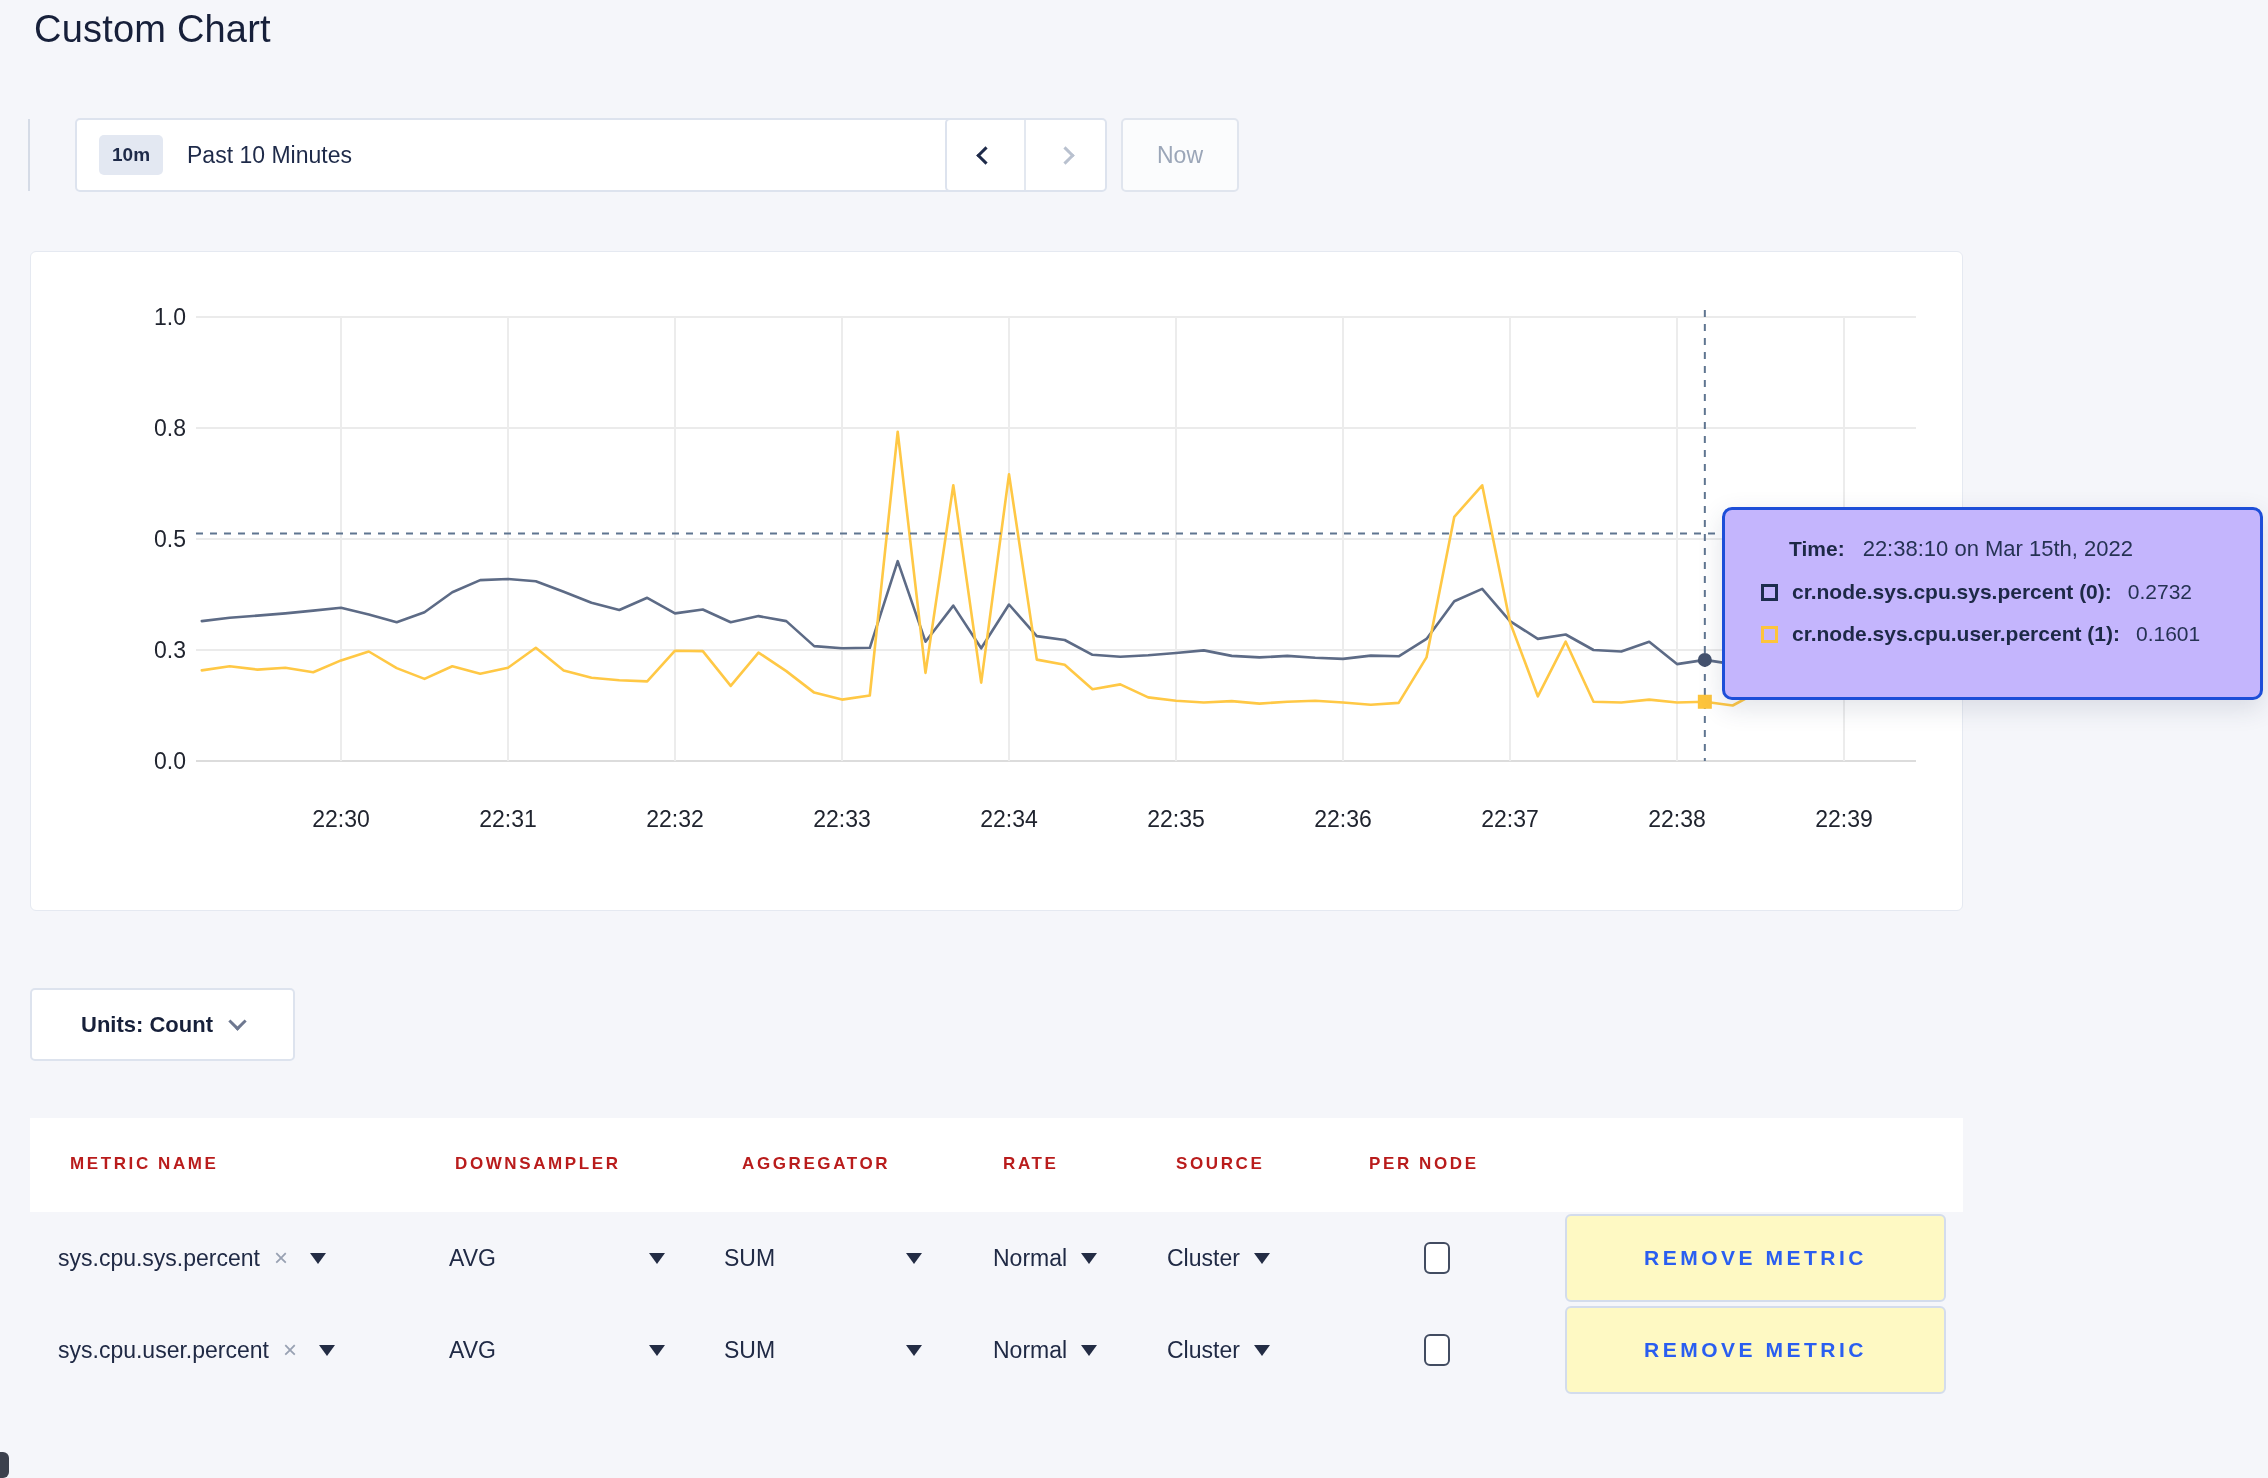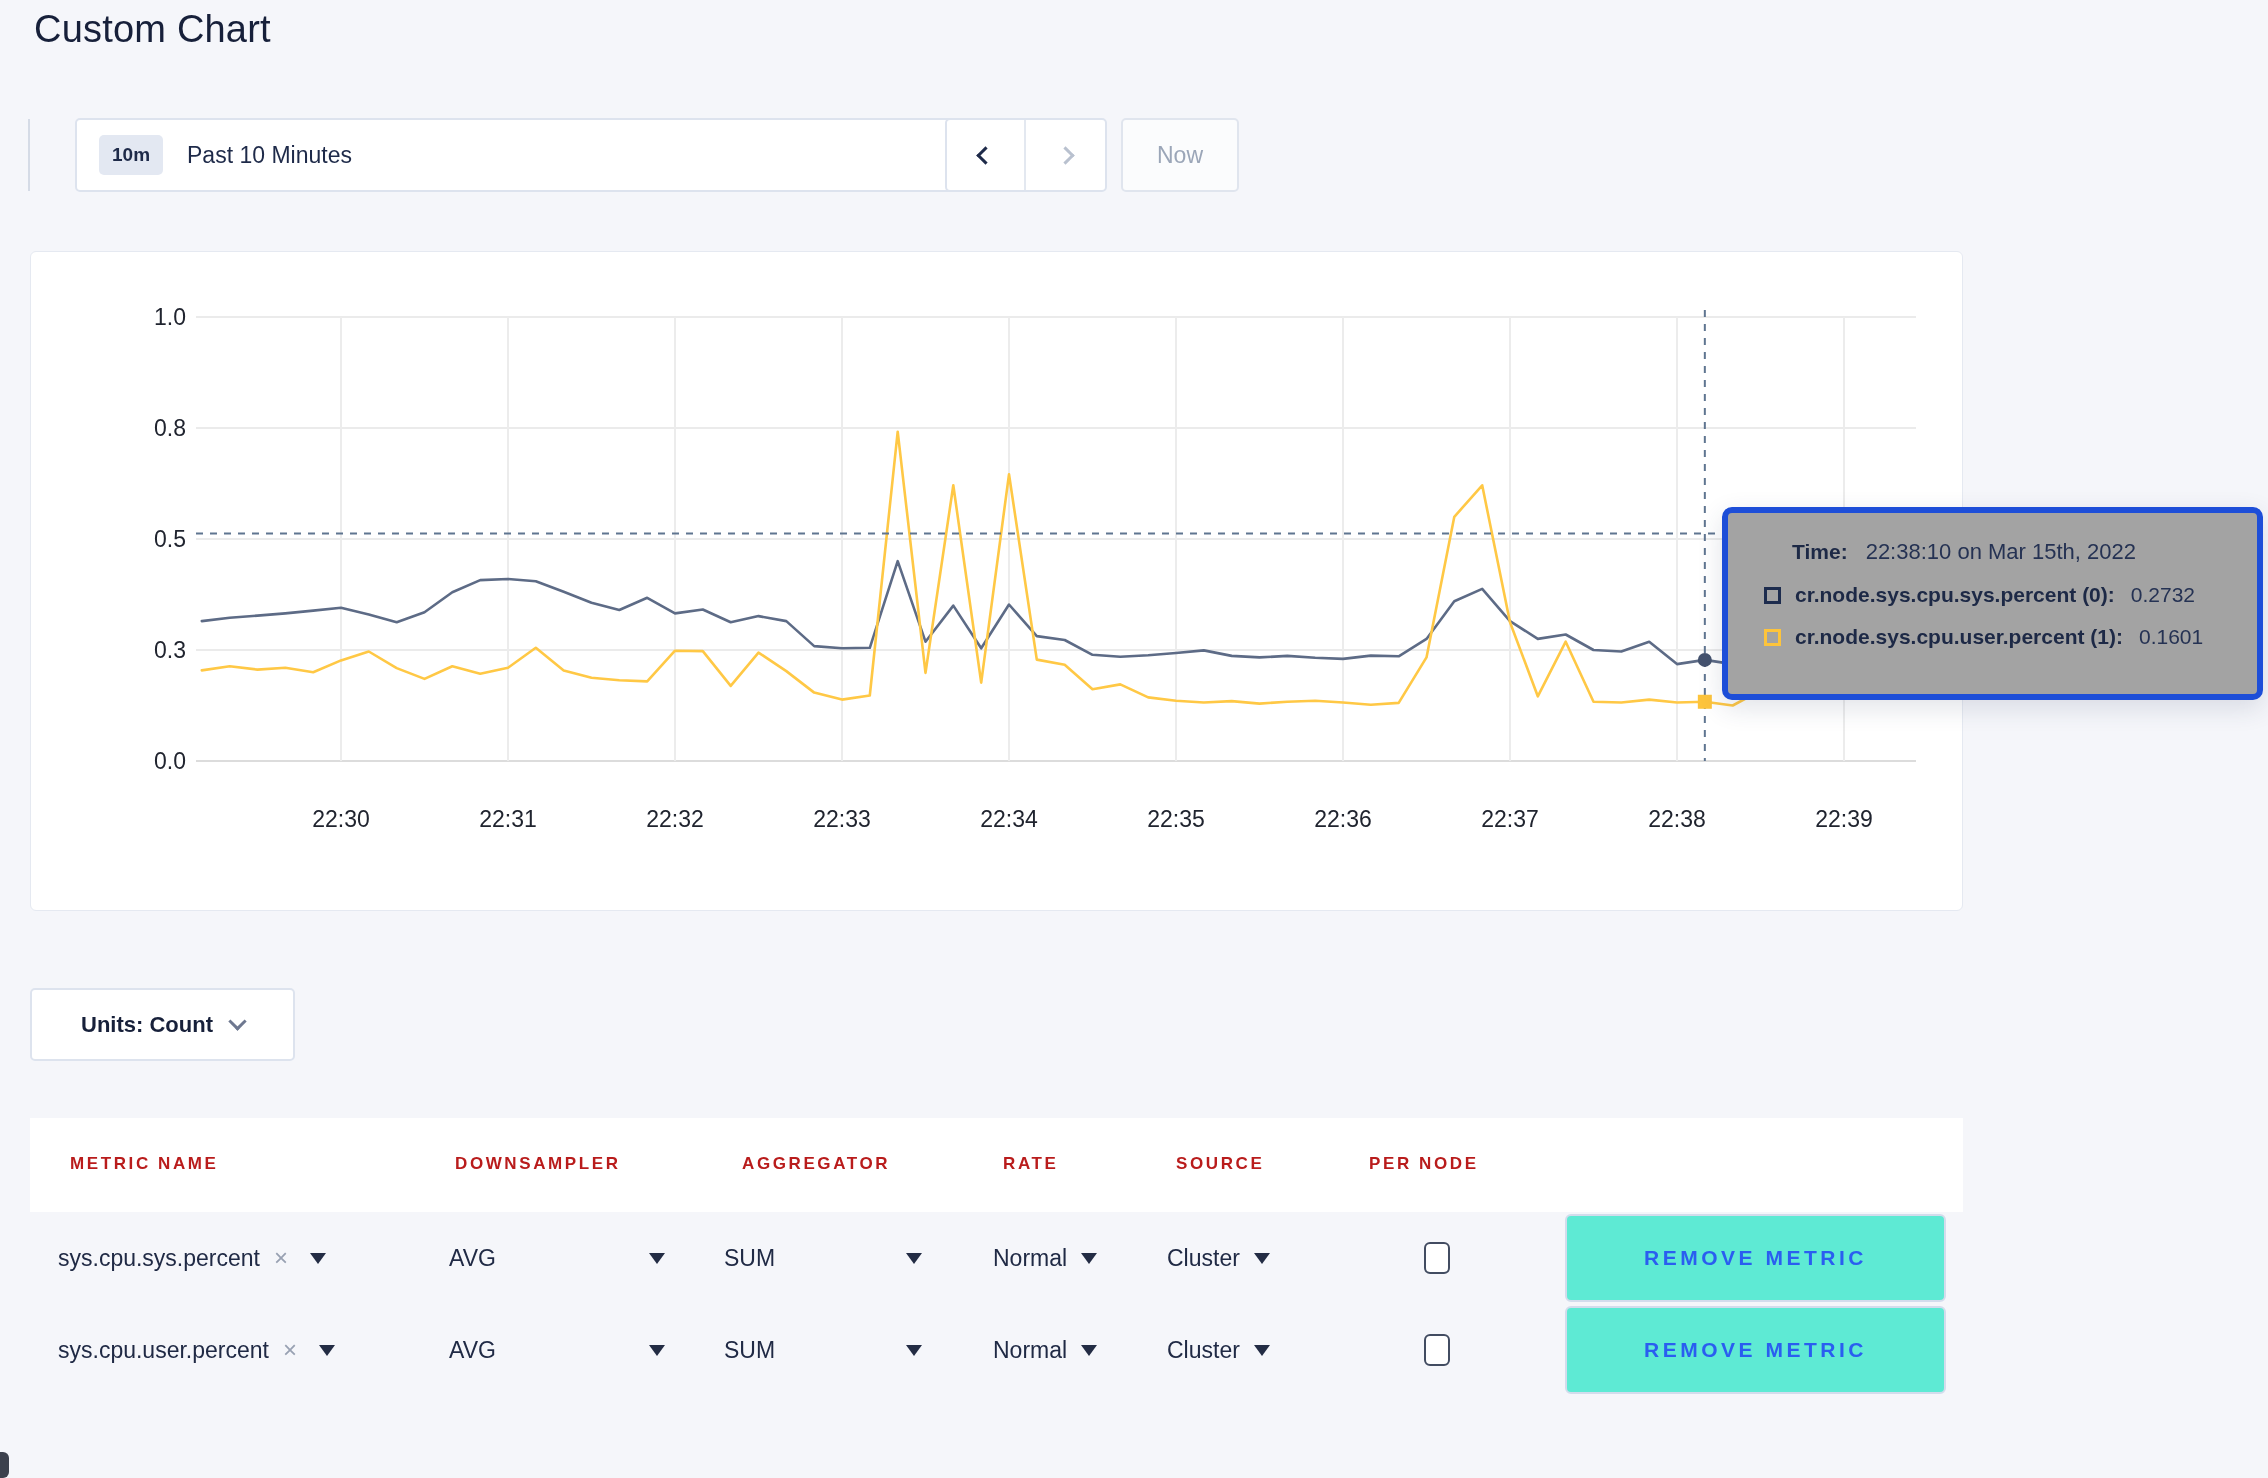--- a/index.html
+++ b/index.html
@@ -24,21 +24,21 @@
   .arrow-half:first-child { border-right:2px solid #e3e8f0; }
   .btn-now { position:absolute; left:1121px; top:118px; width:118px; height:74px; background:#fbfcfd; border:2px solid #e0e5ee; border-radius:5px; color:#9ba6b8; font-size:23px; display:flex; align-items:center; justify-content:center; cursor:default;text-align:center; }
   .btn-outline-blue { background:#fff; border:2px solid #d3dcec; border-radius:5px; color:#2a5ef0; font-weight:600; letter-spacing:3.5px; display:flex; align-items:center; justify-content:center; cursor:pointer; }
   .btn-add-chart { position:absolute; left:1303px; top:113px; width:295px; height:84px; font-size:22px; }
 
   
   .chart-card { position:absolute; left:30px; top:251px; width:1933px; height:660px; background:#fff; border:1px solid #e5e9f1; border-radius:6px; }
   #chart-svg { position:absolute; left:0; top:0; }
 
   
-  .chart-tooltip { position:absolute; left:1722px; top:507px; width:541px; height:193px; background:#a3a3a3; border:6px solid #1d4ed8; border-radius:10px; box-shadow:0 8px 26px rgba(40,55,90,.14); padding:26px 30px 20px 36px; }
+  .chart-tooltip { position:absolute; left:1722px; top:507px; width:541px; height:193px; background:#c4b5fd; border:3px solid #1d4ed8; border-radius:10px; box-shadow:0 8px 26px rgba(40,55,90,.14); padding:26px 30px 20px 36px; }
   .tt-time-row { display:flex; align-items:baseline; margin-left:28px; }
   .tt-time-label { font-size:21px; font-weight:bold; color:#1d2946; margin-right:18px; }
   .tt-time-value { font-size:22px; color:#253253; }
   .tt-series-row { display:flex; align-items:center; margin-top:18px; }
   .tt-swatch { width:17px; height:17px; border-width:3px; border-style:solid; margin-right:14px; flex:none; }
   .tt-name { font-size:21px; font-weight:bold; color:#1d2946; margin-right:16px; }
   .tt-value { font-size:21px; color:#253253; }
 
   
   .btn-units { position:absolute; left:30px; top:988px; width:265px; height:73px; background:#fff; border:2px solid #dde3ee; border-radius:5px; display:flex; align-items:center; justify-content:center; gap:18px; cursor:pointer; }
@@ -47,21 +47,21 @@
 
   
   .table-header-band { position:absolute; left:30px; top:1118px; width:1933px; height:94px; background:#fff; }
   .th { position:absolute; top:36px; font-size:17px; font-weight:600; letter-spacing:2.6px; color:#b91c1c; }
   .metric-rows { position:absolute; left:0; top:1212px; width:2268px; }
   .metric-row { position:absolute; left:0; width:2268px; height:92px; }
   .cell { position:absolute; top:0; height:92px; display:flex; align-items:center; font-size:23px; color:#202a45; }
   .x-icon { color:#98a1b2; font-size:24px; margin-left:14px; cursor:pointer; }
   .caret-down { width:0; height:0; border-left:8px solid transparent; border-right:8px solid transparent; border-top:11px solid #232c44; display:inline-block; cursor:pointer; }
   .checkbox { width:26px; height:32px; border:2.5px solid #424c61; border-radius:6px; background:#fff; cursor:pointer; }
-  .btn-remove-metric { position:absolute; left:1565px; width:381px; height:88px; font-size:21px; background:#5eead4; border-radius:6px; }
+  .btn-remove-metric { position:absolute; left:1565px; width:381px; height:88px; font-size:21px; background:#fef9c3; border-radius:6px; }
   .btn-add-metric { position:absolute; left:43px; top:1383px; width:266px; height:84px; font-size:21px; background:#fbfcfe; border-radius:6px; }
 
   .corner-artifact { position:absolute; left:0; top:1452px; width:9px; height:26px; background:#3c414d; border-radius:0 6px 6px 0; }
 </style>
 </head>
 <body>
 
 <div id="app">
 
   <div class="page-title">Custom Chart</div>

